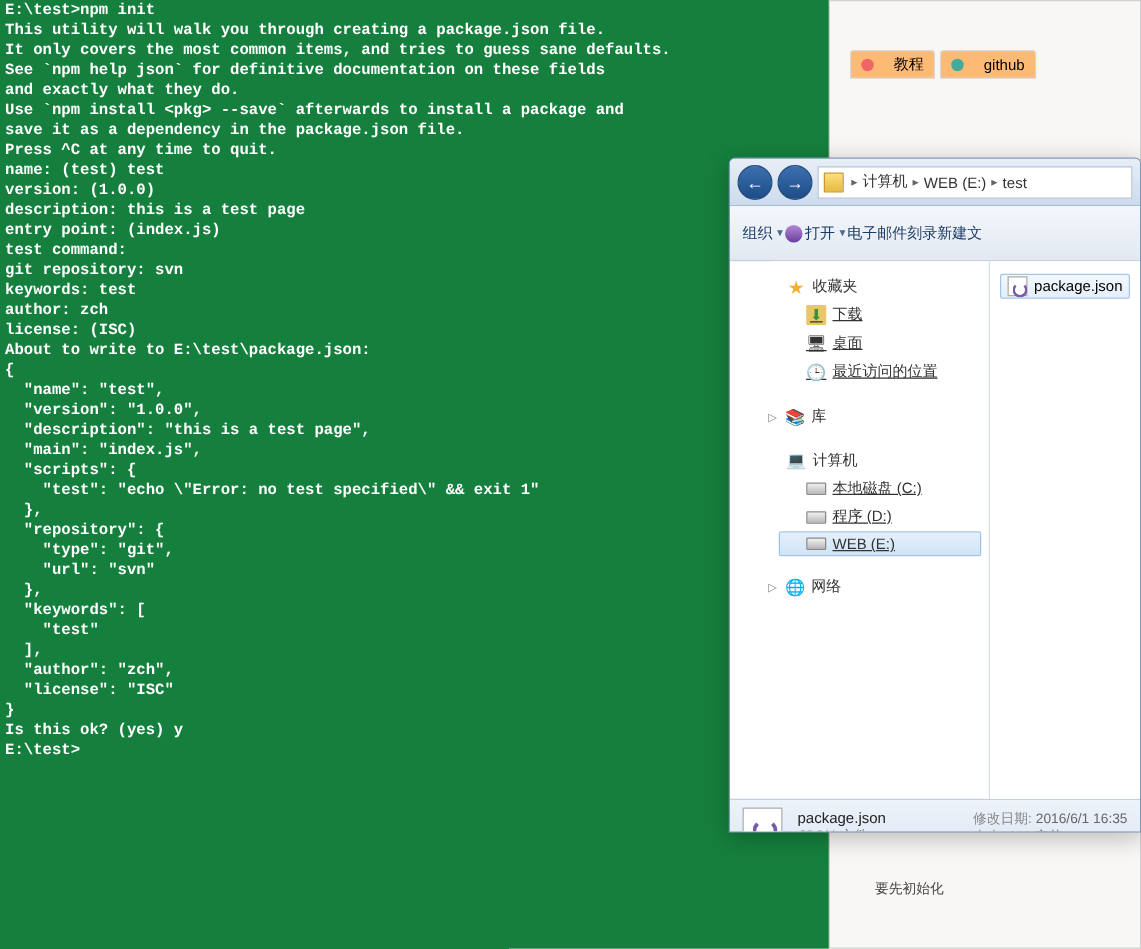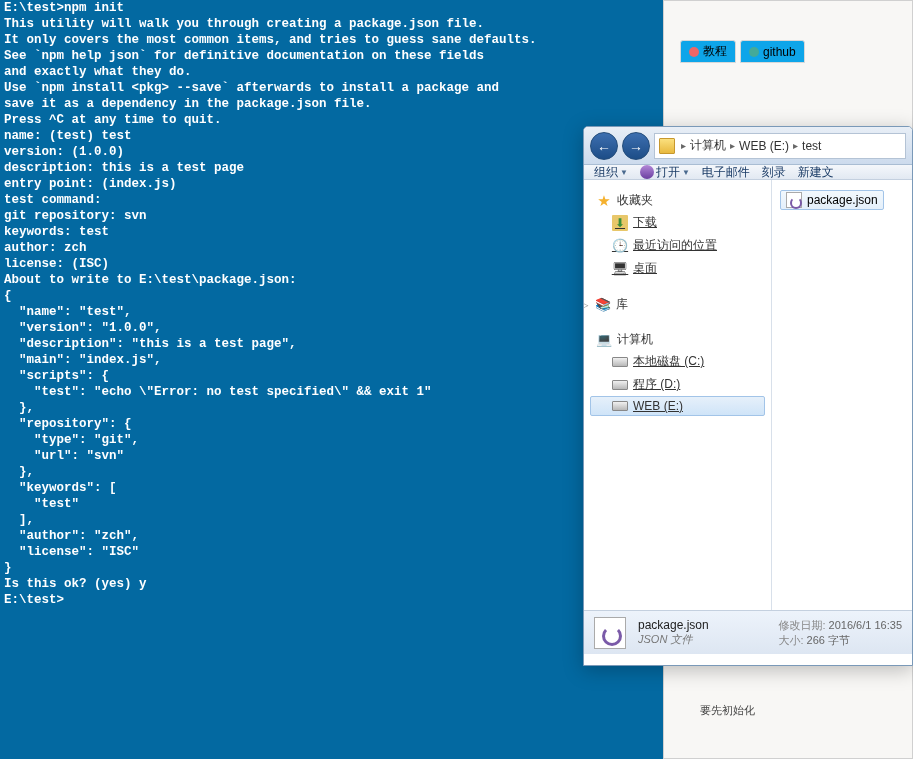--- a/index.html
+++ b/index.html
@@ -12,21 +12,21 @@
       overflow: hidden;
     }
 
     
     .terminal {
       position: absolute;
       left: 0;
       top: 0;
       width: 663px;
       height: 759px;
-      background: #0369a1;
+      background: #15803d;
       color: #fff;
       font-family: "Consolas", "Courier New", monospace;
       font-size: 12.5px;
       line-height: 16px;
       padding: 0 4px;
       white-space: pre;
       z-index: 1;
     }
     .terminal-line { display: block; font-weight: bold; }
 
@@ -46,23 +46,23 @@
       left: 680px;
       top: 40px;
       display: flex;
       gap: 4px;
       font-size: 12px;
       z-index: 2;
     }
     .bg-tab {
       display: flex;
       align-items: center;
-      gap: 4px;
+      gap: 16px;
       padding: 2px 8px;
-      background: #0ea5e9;
+      background: #fdba74;
       border: 1px solid #d8d8d8;
       border-radius: 3px 3px 0 0;
     }
     .bg-tab .dot { width: 10px; height: 10px; border-radius: 50%; }
     .bg-note {
       position: absolute;
       left: 700px;
       top: 703px;
       font-size: 11px;
       color: #444;
@@ -121,37 +121,38 @@
       background: linear-gradient(#fbe07e, #e8b93f);
       border: 1px solid #c7982e;
       border-radius: 1px;
       margin-right: 4px;
       flex-shrink: 0;
     }
     .breadcrumb .crumb { padding: 0 2px; white-space: nowrap; }
     .breadcrumb .arrow { color: #666; padding: 0 2px; font-size: 10px; }
 
     .explorer-menu {
-      height: 15px;
+      height: 44px;
       background: linear-gradient(#f4f7fb, #e2e9f2);
       border-bottom: 1px solid #c4d0df;
       display: flex;
       align-items: center;
-      gap: 12px;
+      gap: 0;
       padding: 0 10px;
       font-size: 12px;
       color: #1a3b66;
     }
     .menu-item { display: flex; align-items: center; gap: 2px; }
     .menu-item .drop { font-size: 8px; color: #4a6a8f; }
 
     .explorer-body {
       display: flex;
       height: 430px;
       background: #fff;
+      margin-left: 33px;
     }
     .sidebar {
       width: 188px;
       border-right: 1px solid #d8e0ea;
       padding: 10px 6px;
       font-size: 12px;
     }
     .side-group { margin-bottom: 14px; }
     .side-head {
       display: flex;
@@ -315,26 +316,26 @@
       <div class="side-group">
         <div class="side-head">
           <span class="ico ico-star"></span>
           <span>收藏夹</span>
         </div>
         <div class="side-item">
           <span class="ico ico-dl"></span>
           <span>下载</span>
         </div>
         <div class="side-item">
+          <span class="ico ico-desktop"></span>
+          <span>桌面</span>
+        </div>
+        <div class="side-item">
           <span class="ico ico-recent"></span>
           <span>最近访问的位置</span>
-        </div>
-        <div class="side-item">
-          <span class="ico ico-desktop"></span>
-          <span>桌面</span>
         </div>
       </div>
 
       <div class="side-group">
         <div class="side-head">
           <span class="ico ico-expand"></span>
           <span class="ico ico-lib"></span>
           <span>库</span>
         </div>
       </div>
@@ -351,20 +352,27 @@
         <div class="side-item">
           <span class="ico ico-disk"></span>
           <span>程序 (D:)</span>
         </div>
         <div class="side-item selected">
           <span class="ico ico-disk"></span>
           <span>WEB (E:)</span>
         </div>
       </div>
 
+      <div class="side-group">
+        <div class="side-head">
+          <span class="ico ico-expand"></span>
+          <span class="ico ico-net"></span>
+          <span>网络</span>
+        </div>
+      </div>
     </div>
 
     <div class="filelist">
       <div class="file-row">
         <span class="file-ico"></span>
         <span>package.json</span>
       </div>
     </div>
   </div>
 

